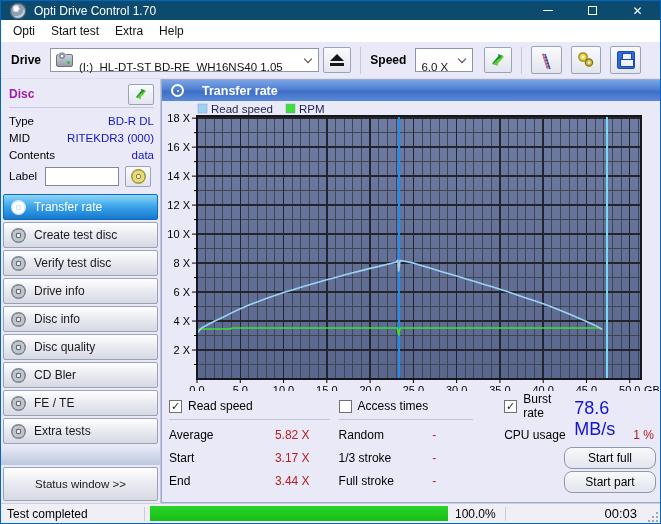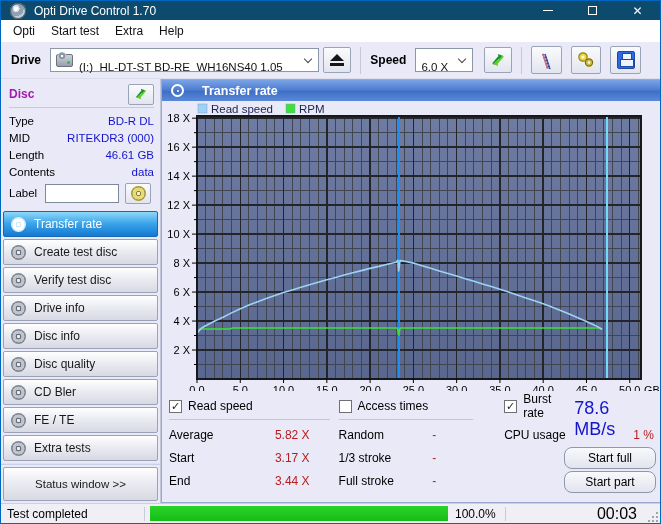--- a/index.html
+++ b/index.html
@@ -98,21 +98,21 @@
   .push-btn{width:92px;height:22px;border:1px solid #8f98a8;border-radius:8px;background:linear-gradient(#f8f9fb,#e2e5ee);
     font-size:12px;color:#000;font-family:"Liberation Sans",sans-serif;}
   
   .statusbar{height:20px;flex:0 0 auto;background:#efeff5;border-top:1px solid #cdd0dc;display:flex;align-items:center;}
   .sb-msg{width:143px;font-size:12px;color:#000;padding-left:6px;}
   .sb-sep{width:1px;height:14px;background:#c8ccd8;}
   .progress-track{width:298px;height:15px;margin-left:5px;background:#e4e4ec;}
   .progress-fill{height:100%;background:linear-gradient(#2ad42a,#17bd17);width:0;}
   .sb-pct{font-size:12px;color:#000;padding:0 8px 0 7px;width:57px;}
   .sb-flex{flex:1 1 auto;}
-  .sb-time{font-size:16px;color:#000;padding-right:10px;}
+  .sb-time{font-size:13px;color:#000;padding-right:10px;}
   .grip{width:12px;height:12px;align-self:flex-end;margin-right:1px;
     background:
       radial-gradient(circle at 10px 10px,#9aa 1px,transparent 1.4px),
       radial-gradient(circle at 10px 6px,#9aa 1px,transparent 1.4px),
       radial-gradient(circle at 6px 10px,#9aa 1px,transparent 1.4px),
       radial-gradient(circle at 10px 2px,#9aa 1px,transparent 1.4px),
       radial-gradient(circle at 2px 10px,#9aa 1px,transparent 1.4px),
       radial-gradient(circle at 6px 6px,#9aa 1px,transparent 1.4px);}
 </style>
 </head>
@@ -204,24 +204,20 @@
           </button>
         </div>
         <div class="hr"></div>
         <div class="info-row">
           <span class="info-label">Type</span>
           <span class="info-value">BD-R DL</span>
         </div>
         <div class="info-row">
           <span class="info-label">MID</span>
           <span class="info-value">RITEKDR3 (000)</span>
-        </div>
-        <div class="info-row">
-          <span class="info-label">Length</span>
-          <span class="info-value">46.61 GB</span>
         </div>
         <div class="info-row">
           <span class="info-label">Contents</span>
           <span class="info-value">data</span>
         </div>
         <div class="label-row">
           <span class="info-label">Label</span>
           <input class="label-input" value="" style="">
           <button class="mini-btn">
             <span class="cd-small"></span>

